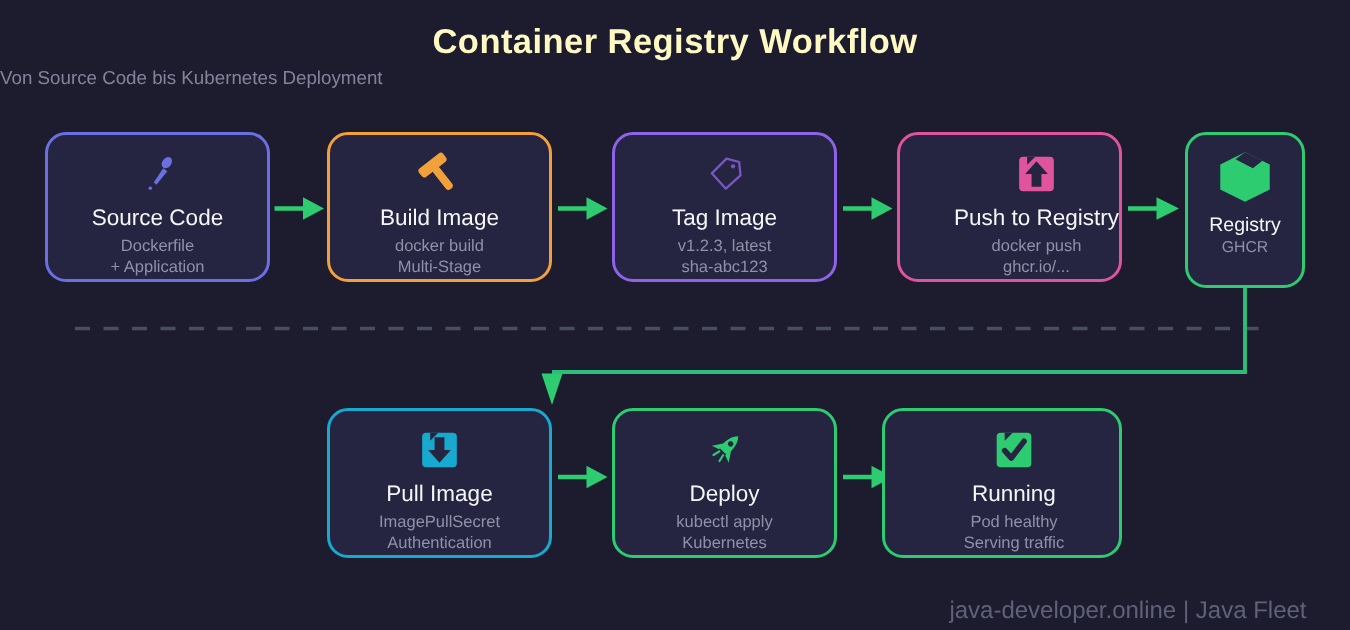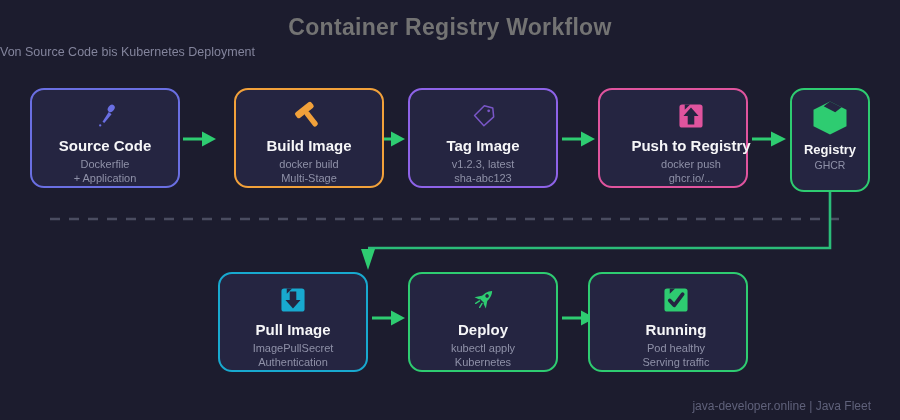--- a/index.html
+++ b/index.html
@@ -3,46 +3,46 @@
 <meta charset="utf-8">
 <style>
   html,body{margin:0;padding:0;background:#14141f;}
   .stage{
     position:relative;width:900px;height:420px;overflow:hidden;
     background:#1c1c2e;
     font-family:"Liberation Sans",sans-serif;
   }
   .title{
     position:absolute;top:14px;left:0;width:900px;text-align:center;
-    color:#737373;font-size:23px;font-weight:bold;letter-spacing:.3px;
+    color:#fef9c3;font-size:23px;font-weight:bold;letter-spacing:.3px;
   }
   .subtitle{
     position:absolute;top:45px;left:0;width:900px;text-align:left;
     color:#83849c;font-size:12.5px;
   }
   .phase-label{
     position:absolute;top:228px;left:0;width:900px;text-align:center;
     color:#84859d;font-size:13px;
   }
   .overlay{position:absolute;left:0;top:0;width:900px;height:420px;pointer-events:none;}
   .node{
     position:absolute;background:#252541;border:2.5px solid var(--accent,#888);
     border-radius:14px;box-sizing:border-box;
     display:flex;flex-direction:column;align-items:center;
   }
   .node .icon{height:34px;margin-top:9px;display:flex;align-items:center;justify-content:center;}
-  .node-title{color:#f6f6f8;font-weight:bold;font-size:15px;margin-top:4px;white-space:nowrap;}
+  .node-title{color:#f6f6f8;font-weight:normal;font-size:15px;margin-top:4px;white-space:nowrap;}
   .node-sub{margin-top:4px;text-align:center;color:#8f91a8;font-size:11px;line-height:13.5px;}
   .node-sub .sub-line{display:block;}
   .node.small .icon{height:44px;margin-top:6px;}
   .node.small .node-title{font-size:13px;margin-top:2px;}
   .node.small .node-sub{font-size:10.5px;margin-top:2px;}
   .footer{
     position:absolute;top:399px;right:29px;
-    color:#5f617a;font-size:12px;
+    color:#5f617a;font-size:16px;
   }
 </style>
 </head>
 <body>
 
 <div class="stage">
 
   <svg class="overlay" viewBox="0 0 900 420">
 
     <line x1="50" y1="219" x2="845" y2="219" stroke="#4a4c60" stroke-width="2.4" stroke-dasharray="10 9"></line>
@@ -90,21 +90,21 @@
         </g>
       </svg>
     </div>
     <div class="node-title">Source Code</div>
     <div class="node-sub">
       <span class="sub-line">Dockerfile</span>
       <span class="sub-line">+ Application</span>
     </div>
   </div>
 
-  <div class="node" style="left: 234px; top: 88px; width: 150px; height: 100px; --accent: #f2a13a;">
+  <div class="node" style="left: 218px; top: 88px; width: 150px; height: 100px; --accent: #f2a13a;">
     <div class="icon">
       <svg width="32" height="32" viewBox="0 0 36 36">
         <g transform="rotate(-38 18 18)" fill="#f2a13a">
           <rect x="6.5" y="5.5" width="23" height="8" rx="2.5"></rect>
           <rect x="15" y="12" width="6" height="20" rx="2.6"></rect>
         </g>
       </svg>
     </div>
     <div class="node-title">Build Image</div>
     <div class="node-sub">

